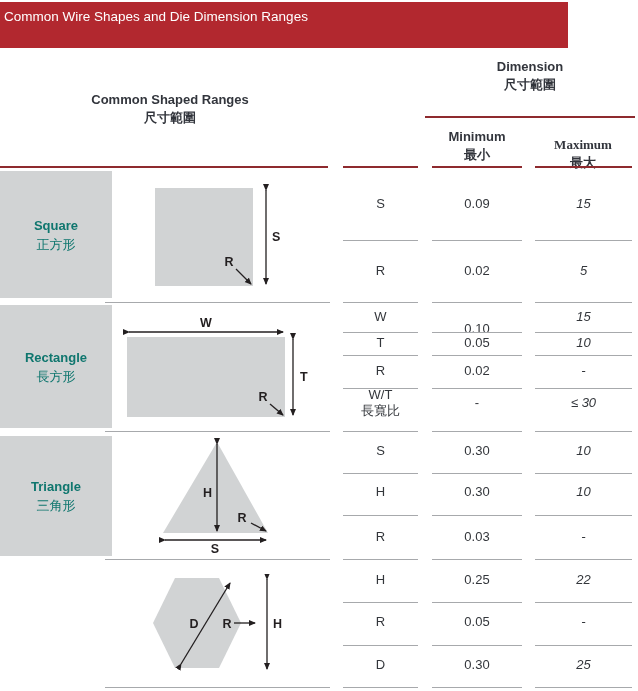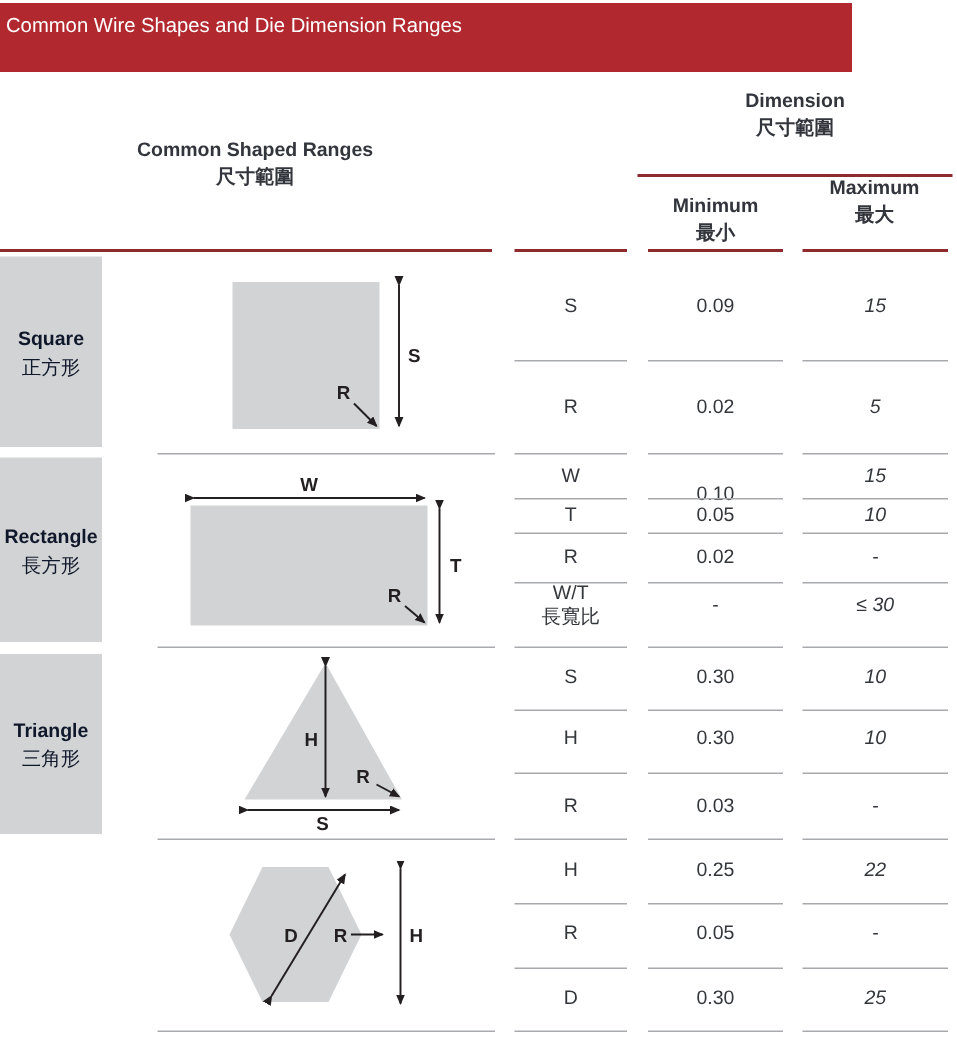--- a/index.html
+++ b/index.html
@@ -3,22 +3,22 @@
 <meta charset="utf-8">
 <style>
   html,body{margin:0;padding:0;background:#fff;}
   .page{position:relative;width:638px;height:691px;background:#ffffff;
         font-family:"Liberation Sans", sans-serif;overflow:hidden;color:#33363b;}
   .titlebar{position:absolute;left:0;top:2px;width:568px;height:46px;background:#b2282f;
         color:#fff;box-sizing:border-box;padding:5px 0 0 4px;font-size:13.5px;line-height:19px;}
   .hgroup{position:absolute;text-align:center;font-weight:bold;font-size:13px;line-height:18px;color:#32353c;}
   .rule{position:absolute;height:1px;background:#a7a9ac;}
   .rule-red{position:absolute;height:2px;background:#8e2a2e;}
-  .labelcell{position:absolute;left:0;width:68px;background:#d1d3d4;display:flex;flex-direction:column;
-        justify-content:center;align-items:center;font-size:13px;line-height:19px;color:#0f172a;}
+  .labelcell{position:absolute;left:0;width:112px;background:#d1d3d4;display:flex;flex-direction:column;
+        justify-content:center;align-items:center;font-size:13px;line-height:19px;color:#0f766e;}
   .labelcell .en{font-weight:bold;}
   .val{position:absolute;text-align:center;font-size:13px;line-height:16px;color:#33363b;}
   .sym{left:343px;width:75px;}
   .min{left:432px;width:90px;}
   .max{left:535px;width:97px;font-style:italic;}
   .diagram{position:absolute;}
   .diagram text{font-family:"Liberation Sans", sans-serif;font-size:12.5px;font-weight:bold;fill:#231f20;}
 </style>
 </head>
 <body>
@@ -35,21 +35,21 @@
   </div>
   <div class="hgroup" style="left:425px;top:58px;width:210px;">
     <div>Dimension</div>
     <div>尺寸範圍</div>
   </div>
   <div class="rule-red" style="left:425px;top:116px;width:210px;height:1.5px;"></div>
   <div class="hgroup" style="left:430px;top:128px;width:94px;">
     <div>Minimum</div>
     <div>最小</div>
   </div>
-  <div class="hgroup" style="left:533px;top:116px;width:100px;">
+  <div class="hgroup" style="left:533px;top:136px;width:100px;font-family:Liberation Serif, serif;">
     <div>Maximum</div>
     <div>最大</div>
   </div>
 
   <div class="rule-red" style="left:0;top:166px;width:328px;"></div>
   <div class="rule-red" style="left:343px;top:166px;width:75px;"></div>
   <div class="rule-red" style="left:432px;top:166px;width:90px;"></div>
   <div class="rule-red" style="left:535px;top:166px;width:97px;"></div>
 
   <div class="labelcell" style="top:171px;height:127px;">

